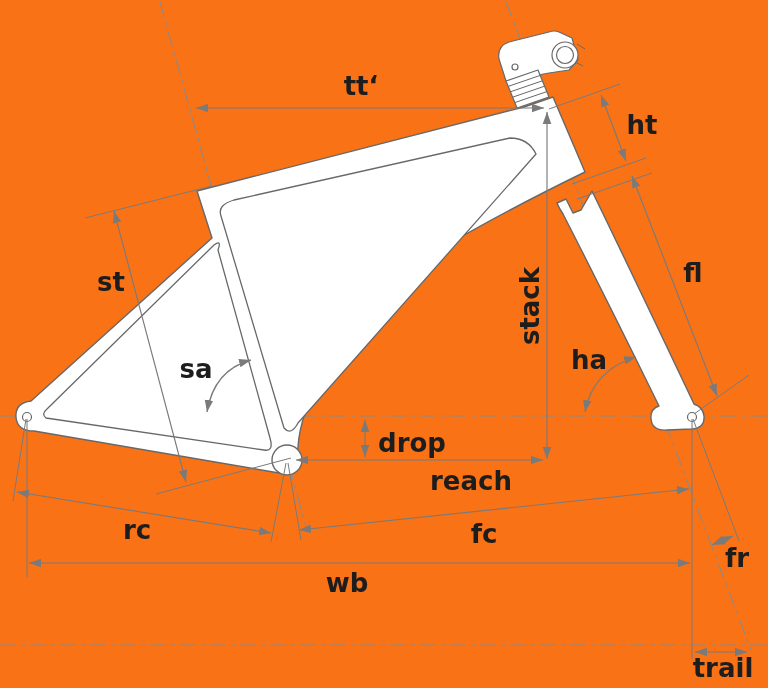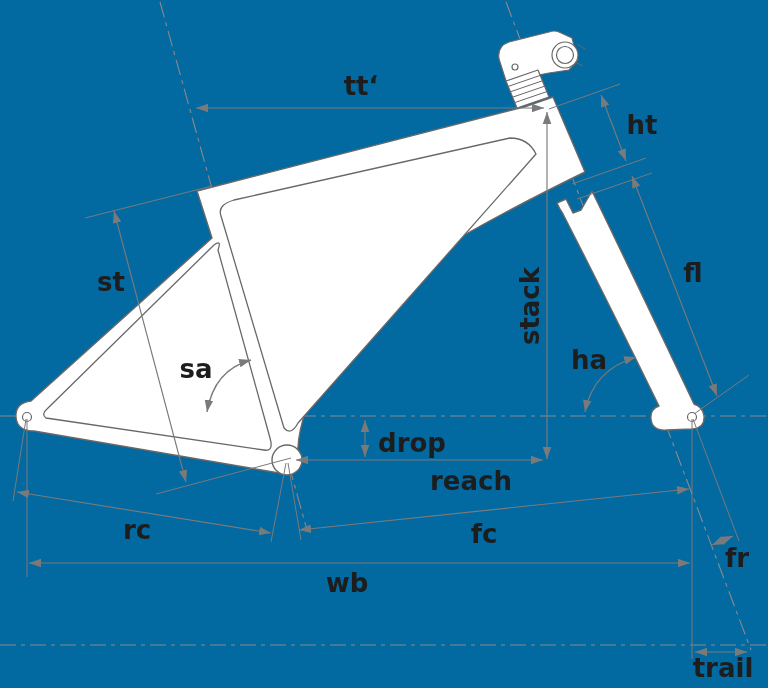--- a/index.html
+++ b/index.html
@@ -1,16 +1,16 @@
 <!DOCTYPE html>
 <html><head>
 <meta charset="utf-8">
 <style>
   html,body{margin:0;padding:0;background:#fff;}
-  .stage{position:relative;width:768px;height:688px;background:#0369a1;overflow:hidden;
+  .stage{position:relative;width:768px;height:688px;background:#f97316;overflow:hidden;
          font-family:"DejaVu Sans",sans-serif;}
   svg{display:block;}
   .cdash{fill:none;stroke-width:1.1;stroke-dasharray:16 5 4 5;}
   .frame{fill:#ffffff;stroke-width:1.4;stroke-linejoin:round;stroke-linecap:round;}
   .hole{fill:#ffffff;stroke-width:1.3;stroke-linejoin:round;}
   .thin{fill:#ffffff;stroke-width:1.2;stroke-linejoin:round;}
   .ext{fill:none;stroke-width:1;}
   .dim{fill:none;stroke-width:1.15;marker-start:url(#arrS);marker-end:url(#arrE);}
   .arc{fill:none;stroke-width:1.3;marker-start:url(#arrS);marker-end:url(#arrE);}
   .lbl{font:bold 26px "DejaVu Sans",sans-serif;text-anchor:middle;}

